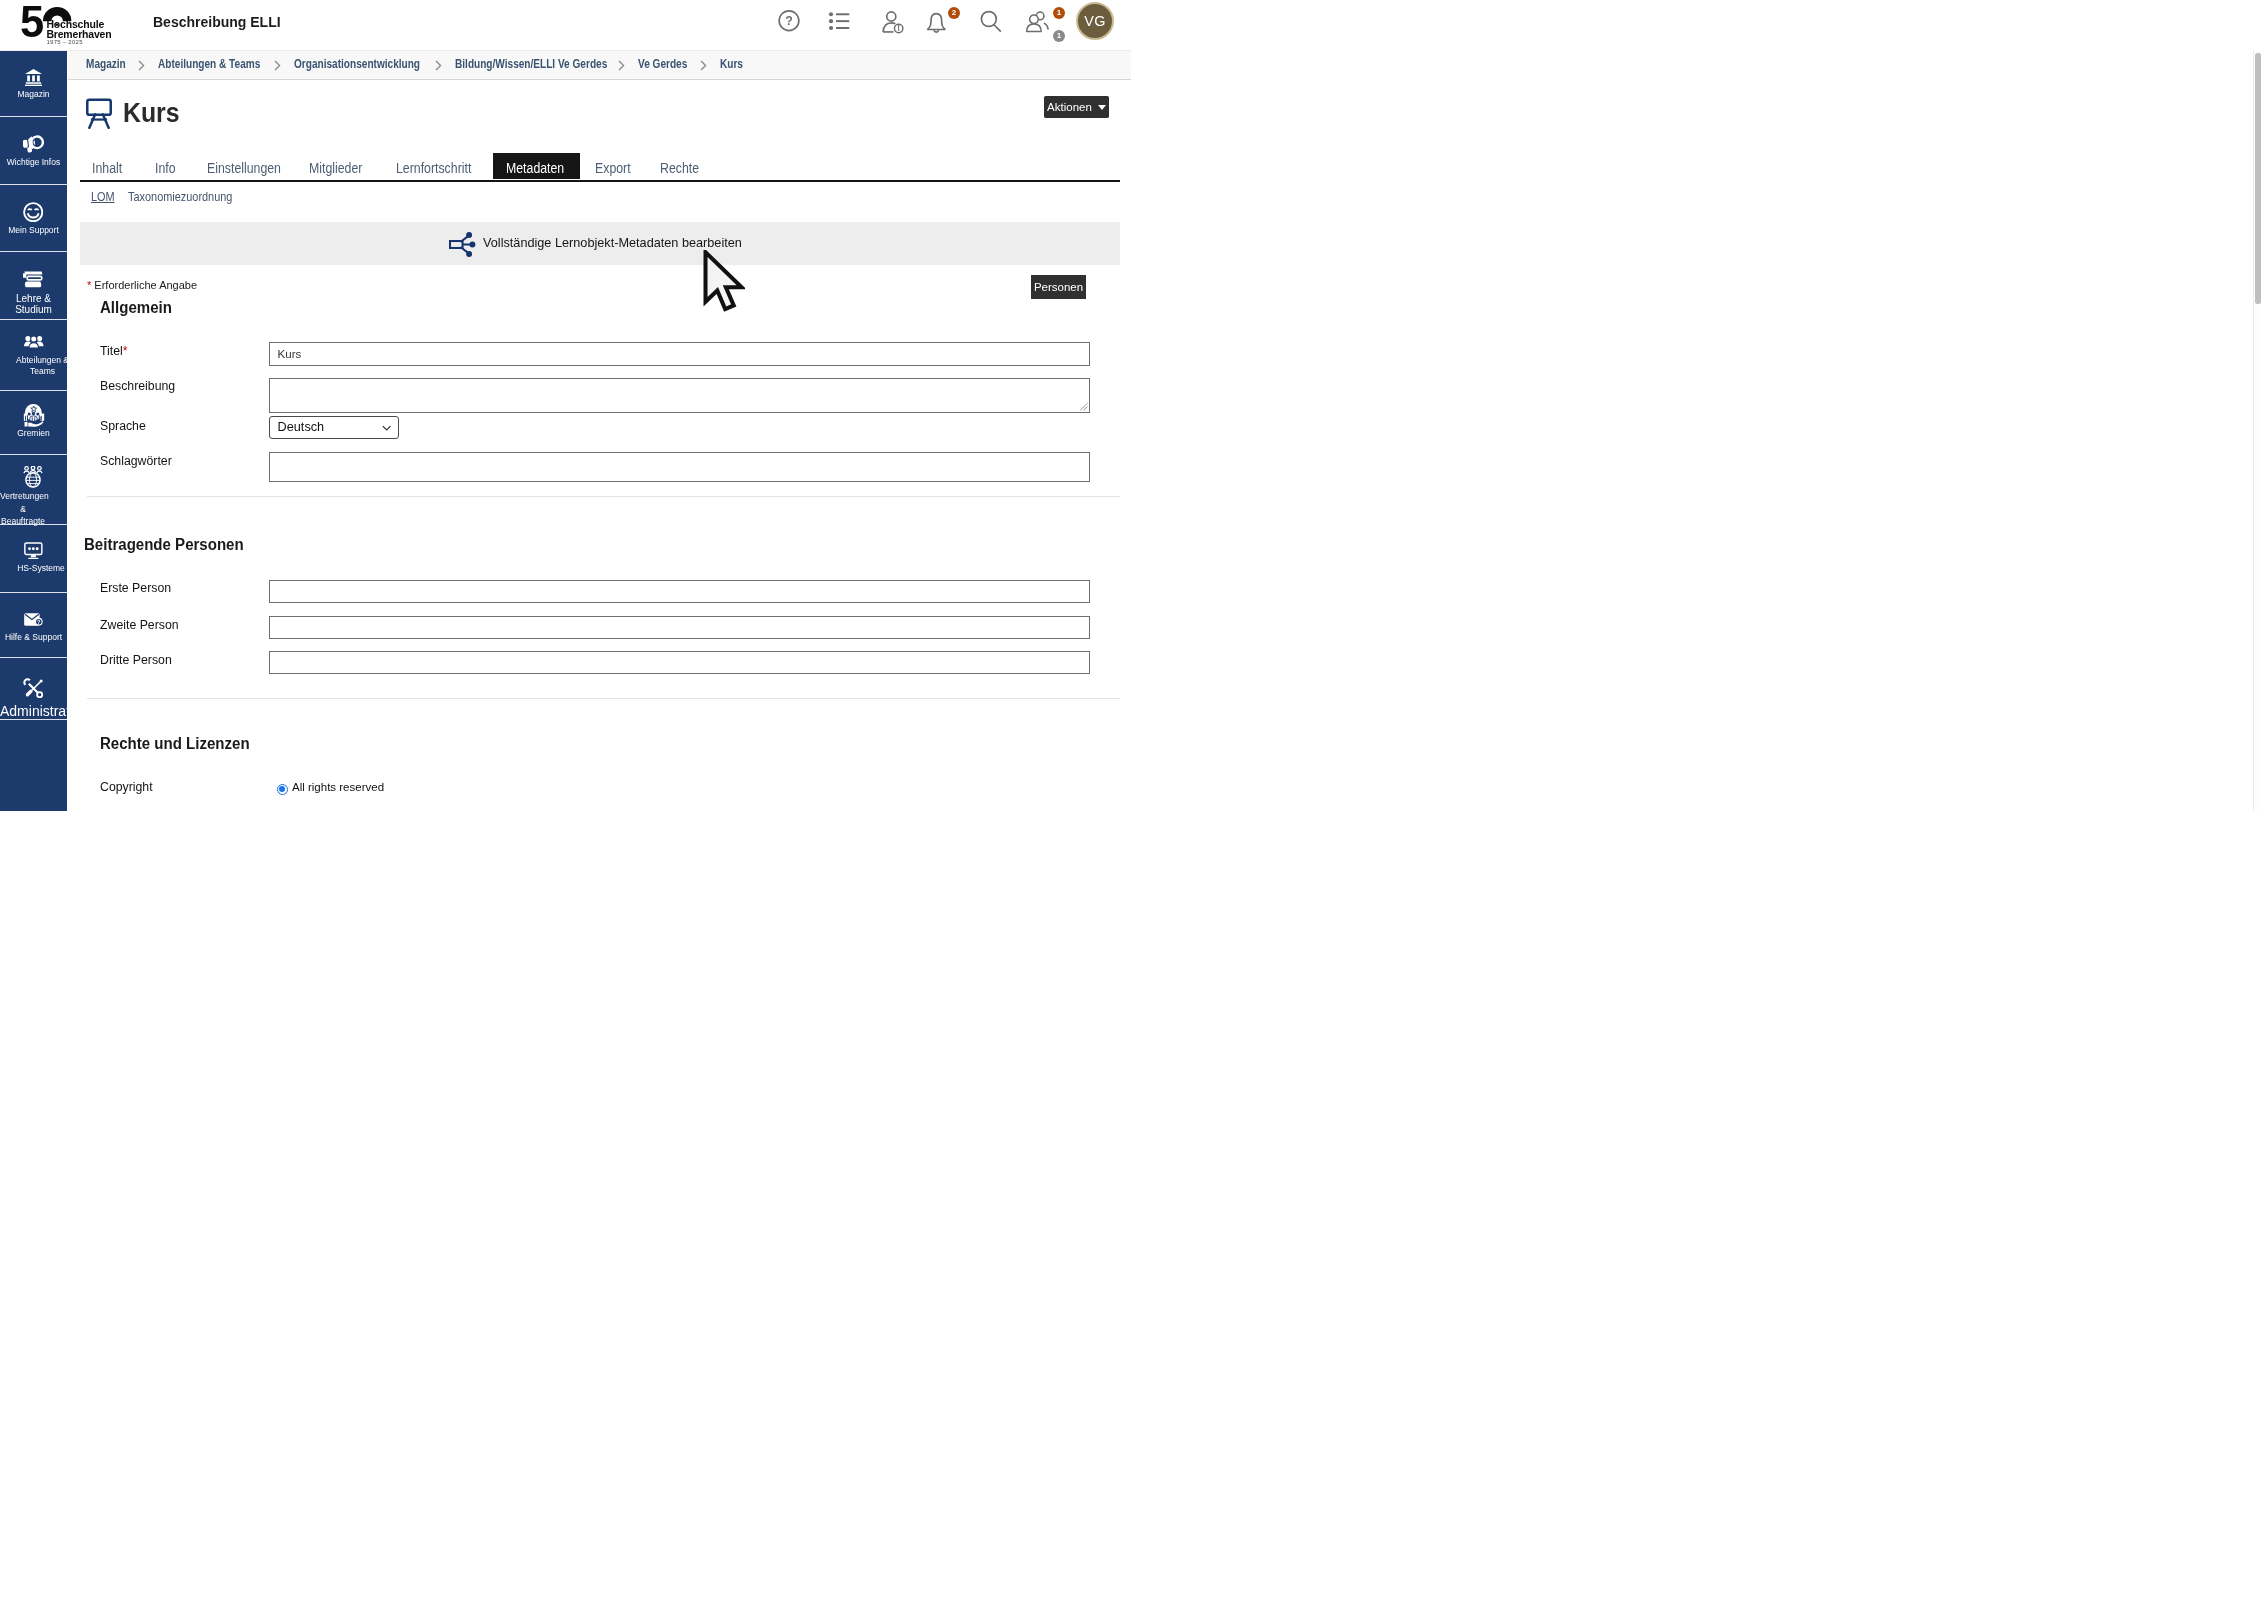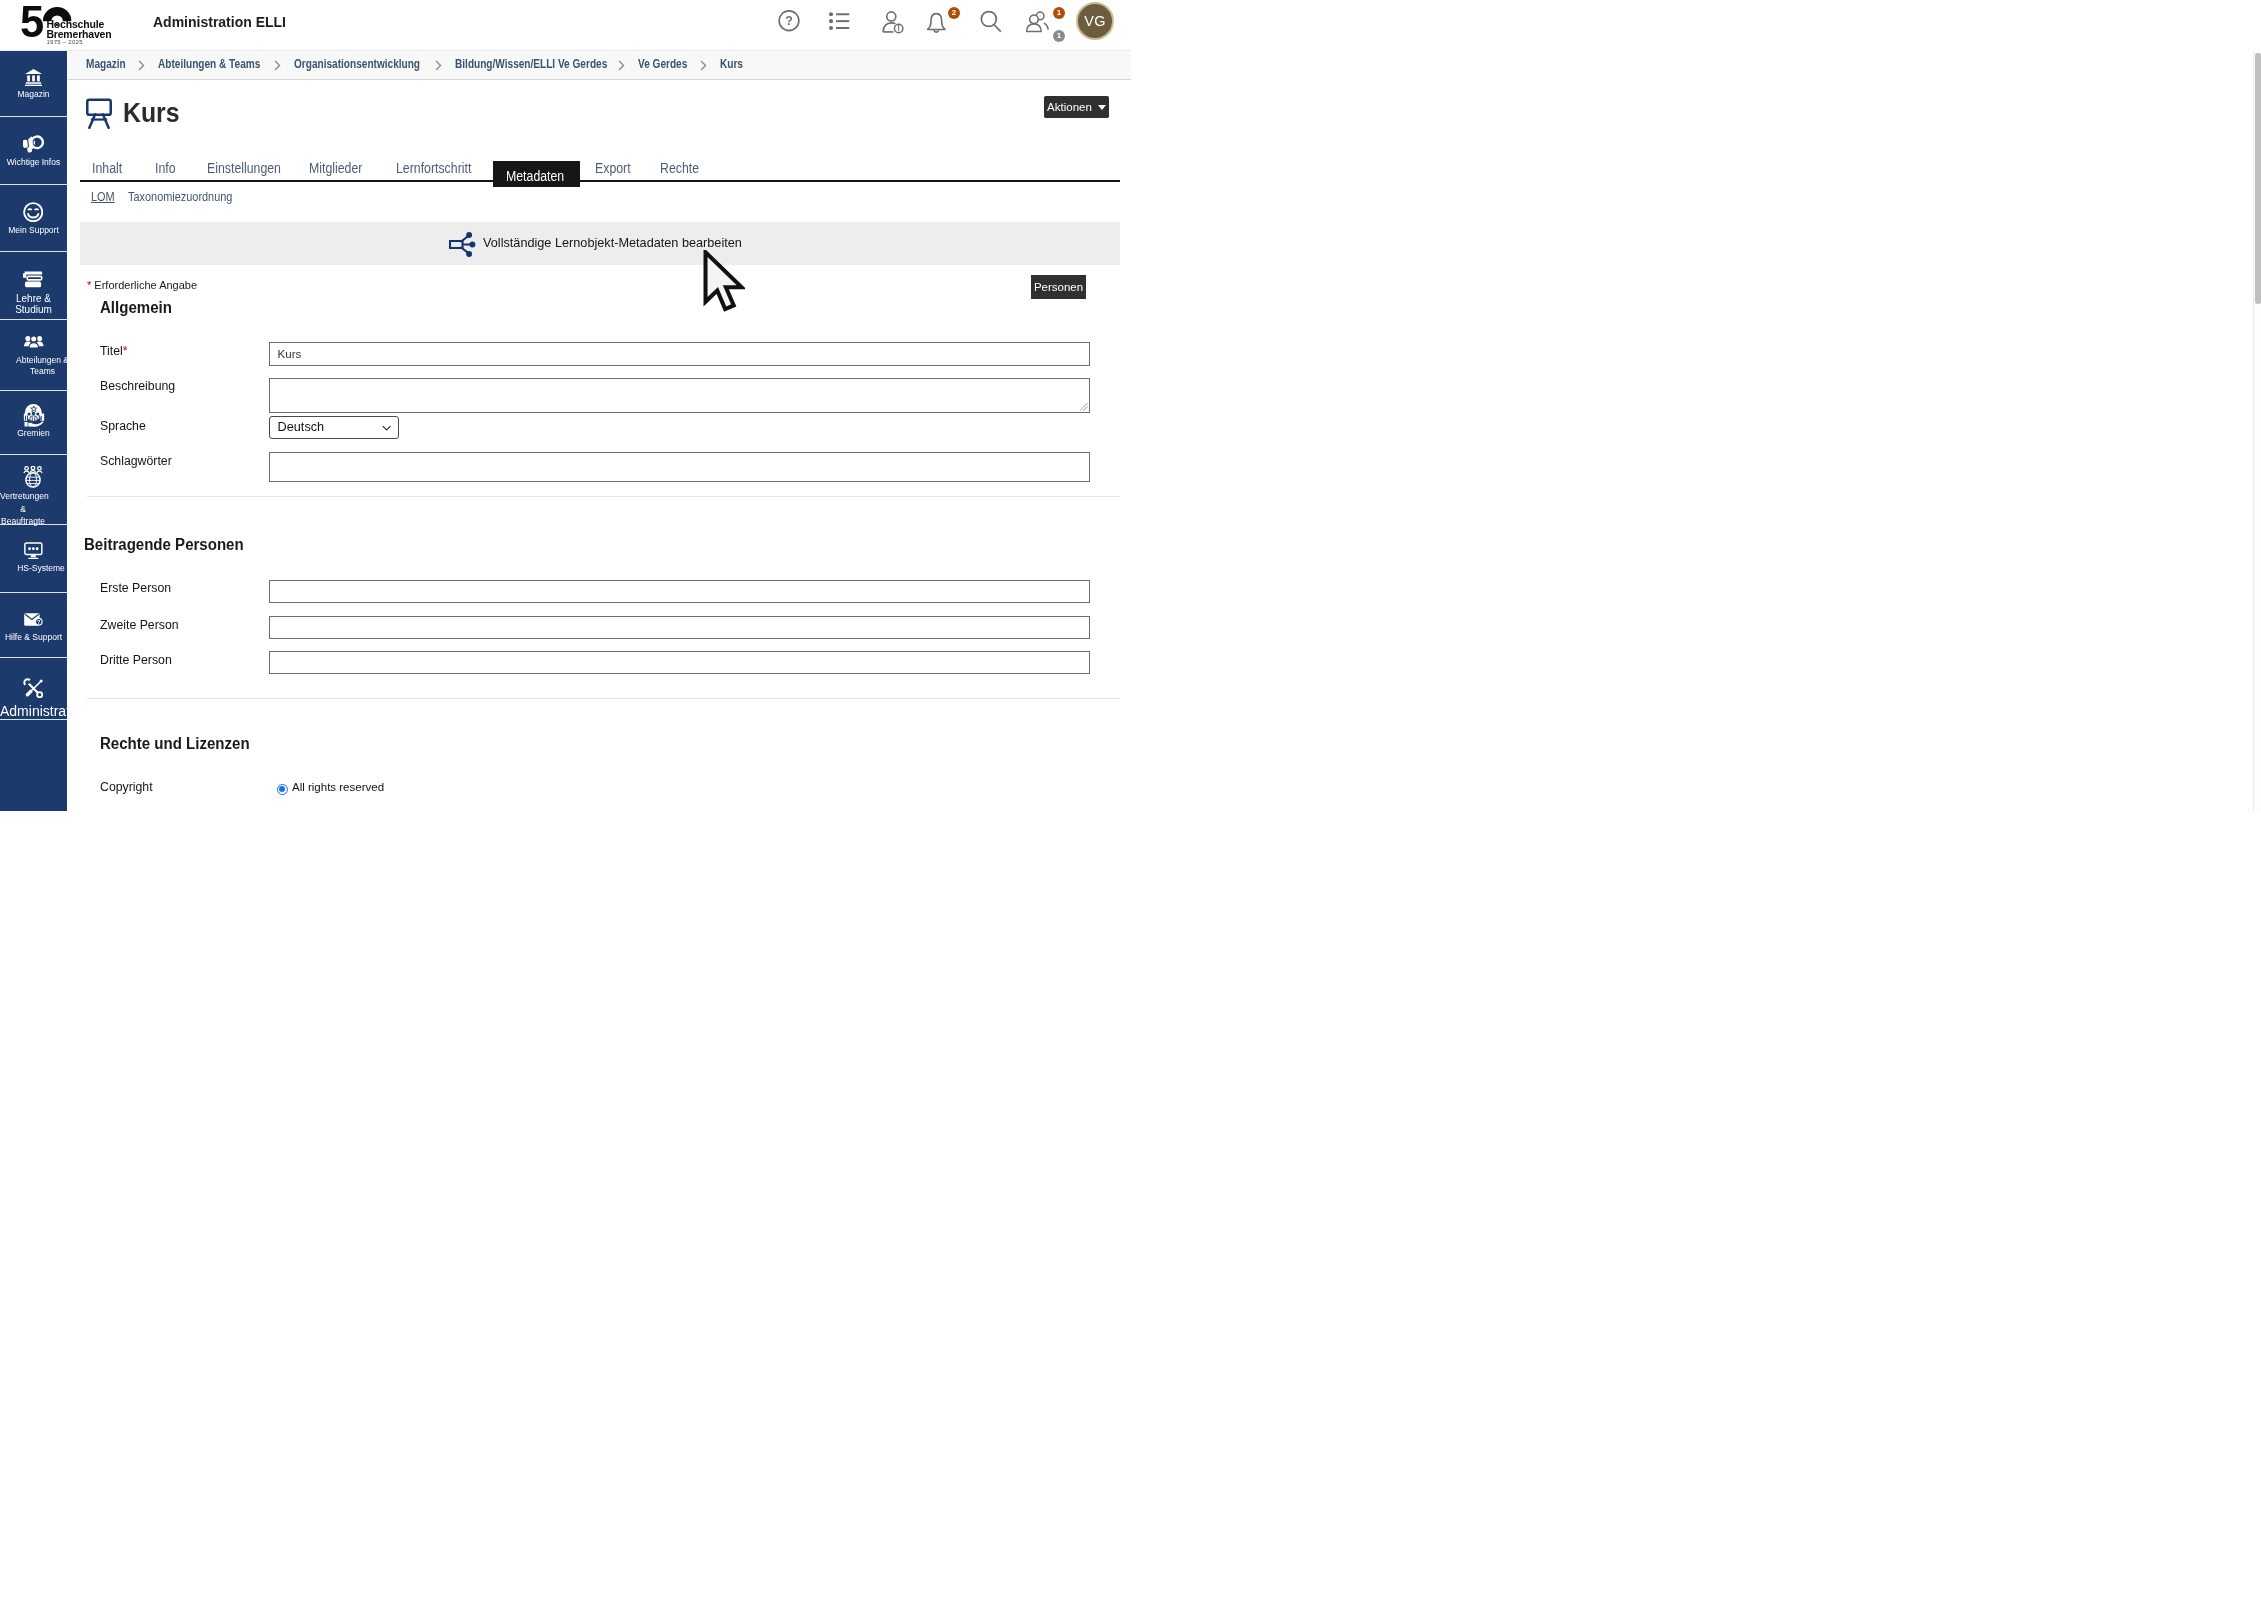--- a/index.html
+++ b/index.html
@@ -36,21 +36,21 @@
 #aktionen { position:absolute; left:976px; top:16px; width:65px; height:22px; background:#303030;
   border-radius:1.7px; color:#fff; font-size:11.5px; display:flex; align-items:center; justify-content:center; gap:6px; }
 #aktionen .tri { width:0; height:0; border-left:4.2px solid transparent; border-right:4.2px solid transparent;
   border-top:5.1px solid #fff; }
 
 #tabs { position:absolute; left:80px; top:153px; width:1040px; height:29px;
   border-bottom:2.5px solid #141414; }
 #tabs .tab { position:absolute; top:0; font-size:14px; color:#4d5e73; padding:0 13px;
   height:26px; line-height:31px; white-space:nowrap; }
 #tabs .tab span { display:inline-block; transform:scaleX(0.88); transform-origin:0 50%; }
-#tabs .tab.active { background:#161616; color:#fff; width:87px; box-sizing:border-box;margin-top:8px; }
+#tabs .tab.active { background:#161616; color:#fff; width:87px; box-sizing:border-box; }
 #subtabs { position:absolute; left:80px; top:189px; font-size:13px; color:#45566b; height:17px; width:340px; }
 #subtabs span { position:absolute; display:inline-block; transform:scaleX(0.84); transform-origin:0 50%; white-space:nowrap; }
 
 #banner { position:absolute; left:80px; top:222px; width:1040px; height:43px; background:#ededed;
   font-size:12.7px; color:#161616; }
 #banner svg { position:absolute; left:369px; top:7.6px; }
 #banner span { position:absolute; left:403px; top:0; line-height:43px; }
 
 #required { position:absolute; left:87px; top:279px; font-size:11px; color:#1a1a1a; }
 #required .star { color:#c20000; }
@@ -87,21 +87,21 @@
   <div id="logo" style="left:20.4px;top:3.4px">
     <svg width="98" height="46" viewBox="0 0 115 54">
       <text x="0" y="40.3" font-family="Liberation Sans, sans-serif" font-size="51" font-weight="bold" fill="#0d0d0d">5</text>
       <path d="M 26.9 21.3 A 16.7 16.7 0 0 1 60.3 21.3 L 50.3 21.3 A 6.7 6.7 0 0 0 36.9 21.3 Z" fill="#0d0d0d"></path>
       <text x="31" y="29" font-family="Liberation Sans, sans-serif" font-size="12.3" font-weight="bold" letter-spacing="-0.2" fill="#0d0d0d">Hochschule</text>
       <text x="31" y="41" font-family="Liberation Sans, sans-serif" font-size="12.3" font-weight="bold" letter-spacing="-0.2" fill="#0d0d0d">Bremerhaven</text>
       <text x="31" y="48" font-family="Liberation Sans, sans-serif" font-size="7" letter-spacing="0.35" fill="#4a4a4a">1975 – 2025</text>
       <circle cx="43.3" cy="25.6" r="1.4" fill="#0d0d0d"></circle>
     </svg>
   </div>
-  <div id="brand">Administration ELLI</div>
+  <div id="brand">Beschreibung ELLI</div>
   <div id="hicons">
     <svg class="hic" style="left:777px" width="24" height="24" viewBox="0 0 28 28">
       <circle cx="14" cy="12.5" r="11.5" fill="none" stroke="#6e6e6e" stroke-width="1.9"></circle>
       <text x="14" y="17.5" text-anchor="middle" font-size="14.5" font-weight="bold" fill="#6e6e6e" font-family="Liberation Sans, sans-serif">?</text>
     </svg>
     <svg class="hic" style="left:827px" width="24" height="24" viewBox="0 0 28 28">
       <circle cx="4.7" cy="5" r="2.4" fill="#6e6e6e"></circle>
       <circle cx="4.7" cy="13" r="2.4" fill="#6e6e6e"></circle>
       <circle cx="4.7" cy="21" r="2.4" fill="#6e6e6e"></circle>
       <line x1="10.5" y1="5" x2="26" y2="5" stroke="#6e6e6e" stroke-width="2.3"></line>

